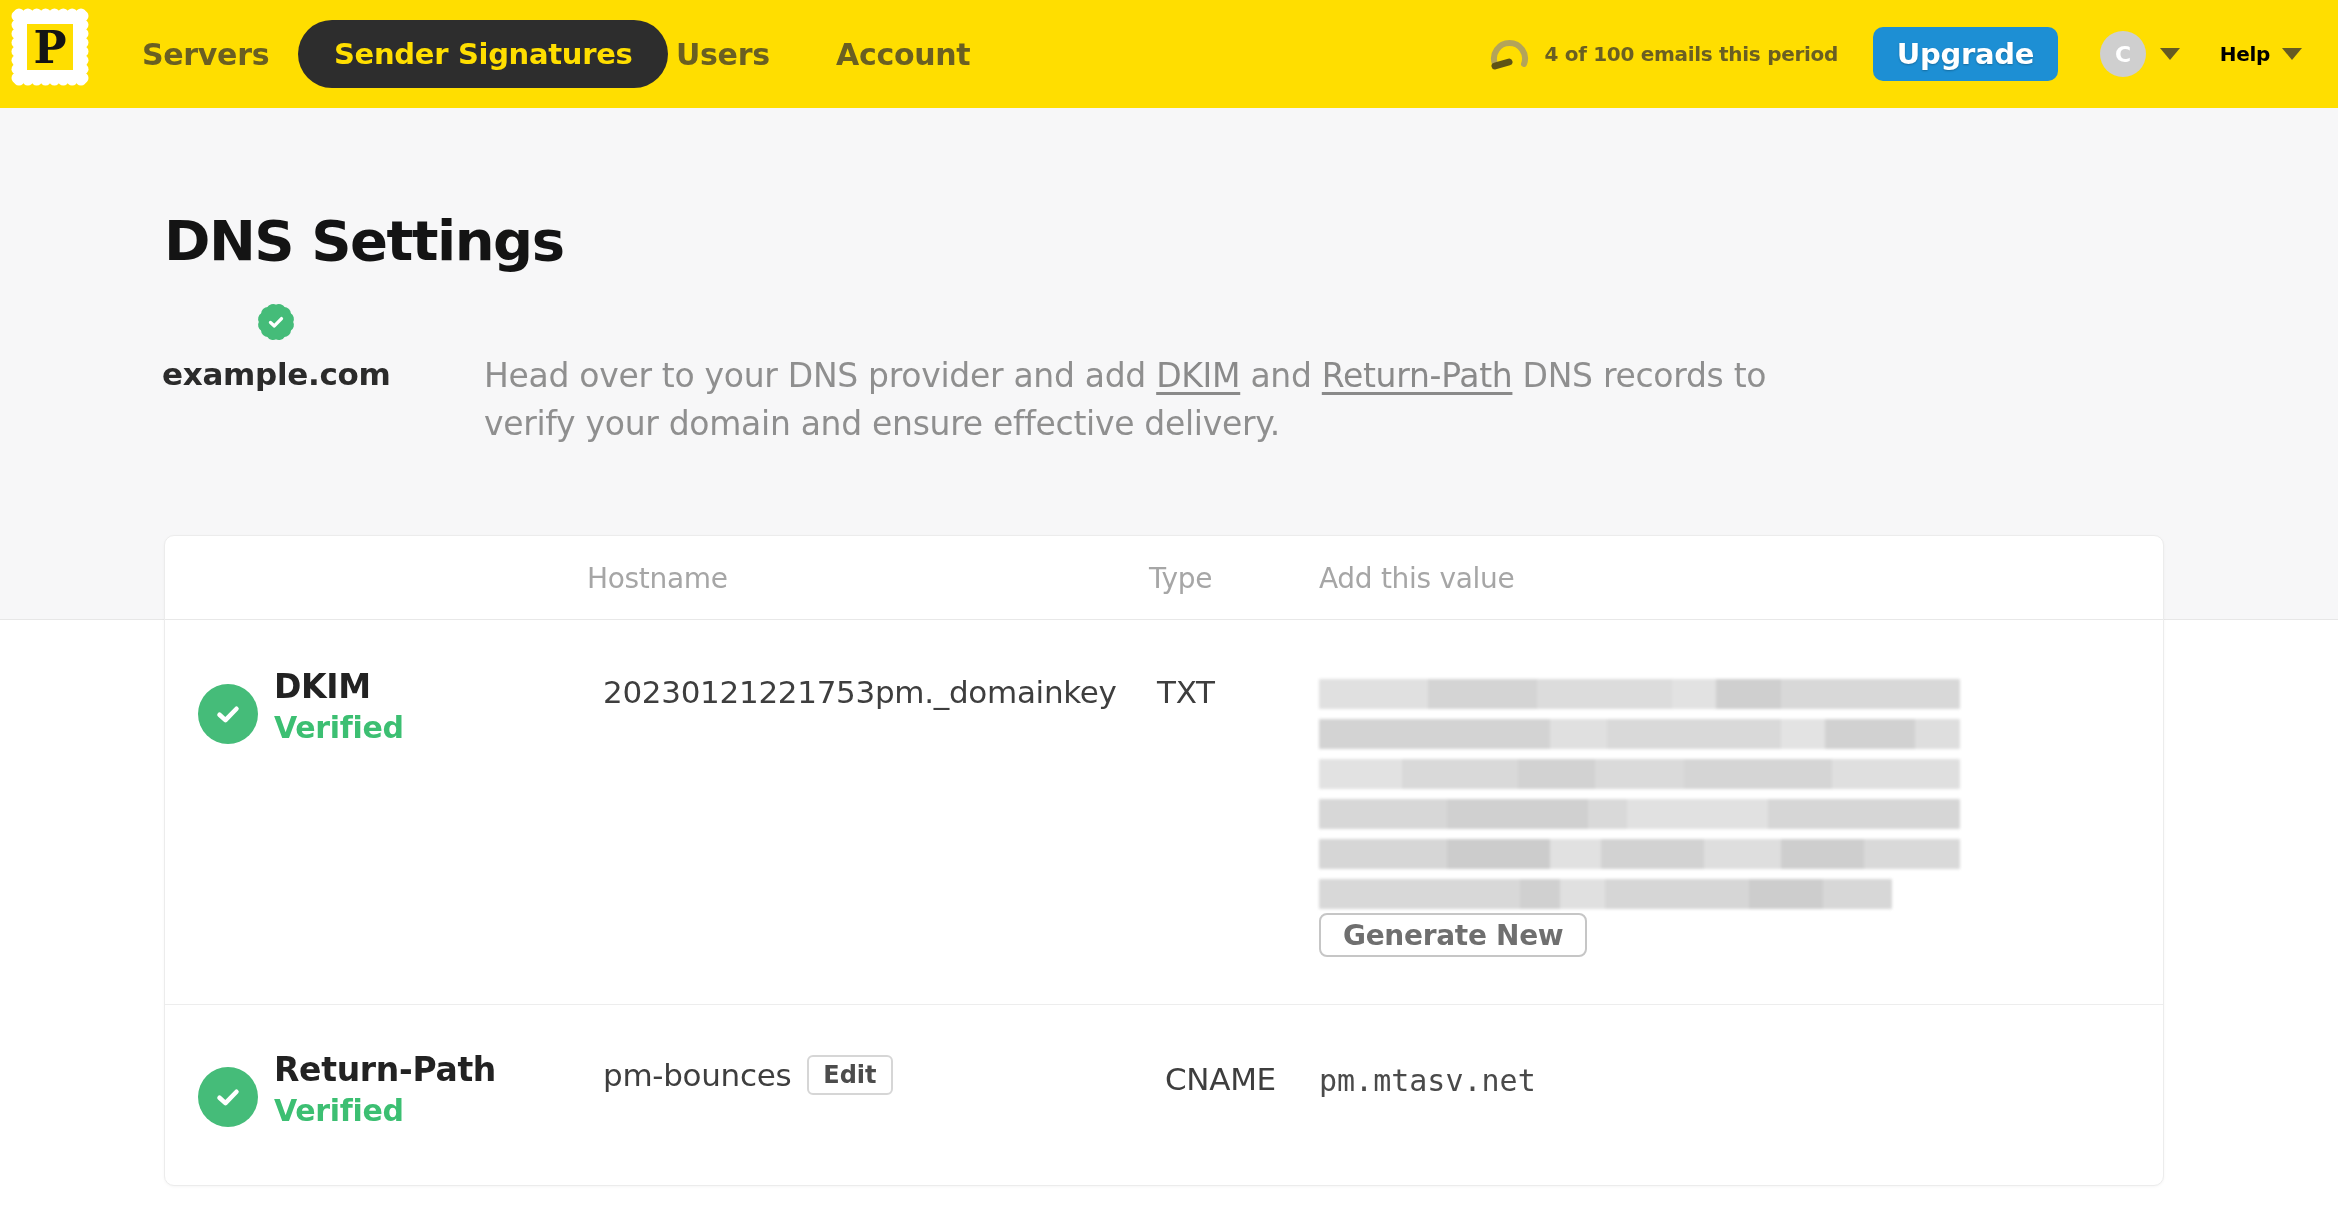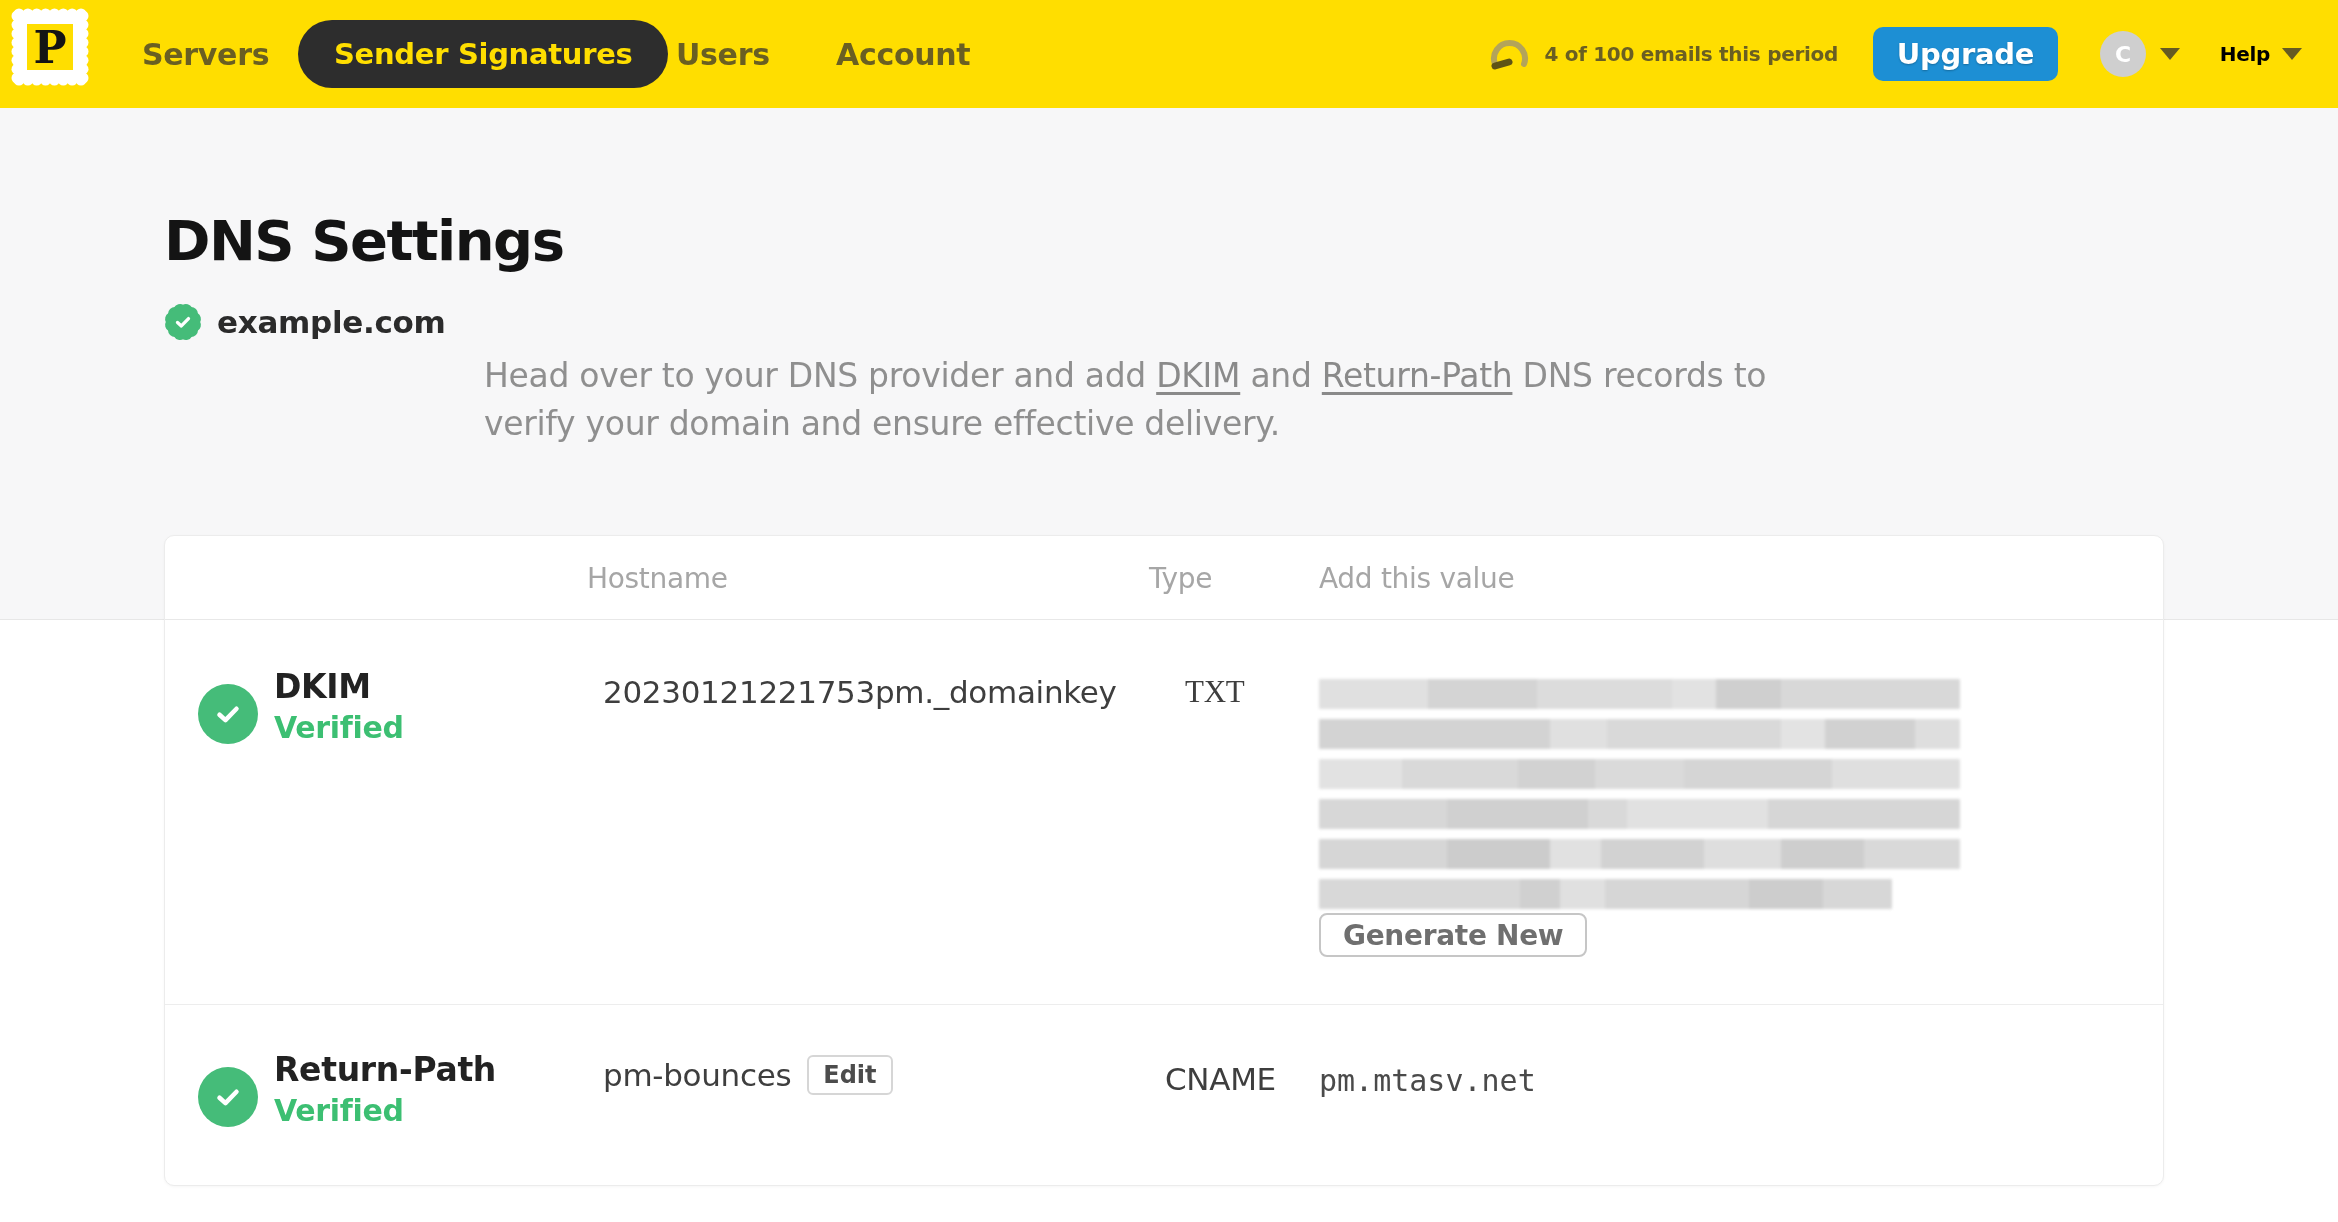--- a/index.html
+++ b/index.html
@@ -63,21 +63,21 @@
   .white-bottom {
     position:absolute; left:0; top:619px; width:2338px; height:603px;
     background:#ffffff; border-top:1px solid #e7e7e7; z-index:1;
   }
   .page-title {
     position:absolute; left:164px; top:208px; z-index:2;
     font-size:56px; font-weight:bold; color:#141414; letter-spacing:-1.5px;
   }
   .domain-row {
     position:absolute; left:162px; top:301px; z-index:2;
-    display:flex; align-items:center; gap:13px;
+    display:flex; align-items:center; gap:13px;flex-direction:column;
   }
   .seal { position:relative; width:42px; height:42px; }
   .seal .sq {
     position:absolute; left:6px; top:6px; width:30px; height:30px;
     background:#45bc79; border-radius:7px;
   }
   .seal .sq.r30 { transform:rotate(30deg); }
   .seal .sq.r60 { transform:rotate(60deg); }
   .seal .check { position:absolute; inset:0; display:flex; align-items:center; justify-content:center; }
   .domain-name { font-size:31px; font-weight:bold; color:#2b2b2b; }
@@ -252,21 +252,21 @@
     <div class="row-icon" style="top:148px;">
       <svg width="34" height="34" viewBox="0 0 24 24">
         <path d="M6 12.5 L10.2 16.3 L18 8.3" stroke="#fff" stroke-width="3.2" fill="none" stroke-linecap="round" stroke-linejoin="round"></path>
       </svg>
     </div>
     <div class="row-title" style="top:130px;">
       <span class="record-name">DKIM</span>
       <span class="record-status">Verified</span>
     </div>
     <div class="cell" style="left:422px; top:138px;">20230121221753pm._domainkey</div>
-    <div class="cell" style="left:1004px; top:138px;font-family:Liberation Serif, serif;">TXT</div>
+    <div class="cell" style="left:976px; top:138px;">TXT</div>
 
     <div class="bar b1"></div>
     <div class="bar b2"></div>
     <div class="bar b3"></div>
     <div class="bar b4"></div>
     <div class="bar b5"></div>
     <div class="bar b6"></div>
 
     <button class="gen-btn">Generate New</button>
   </div>

